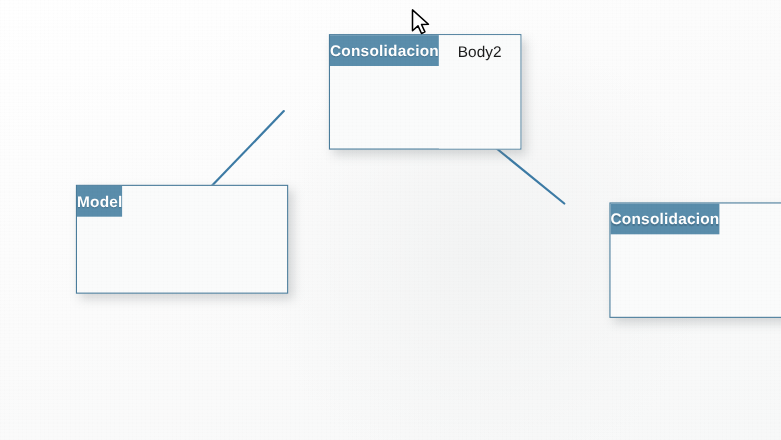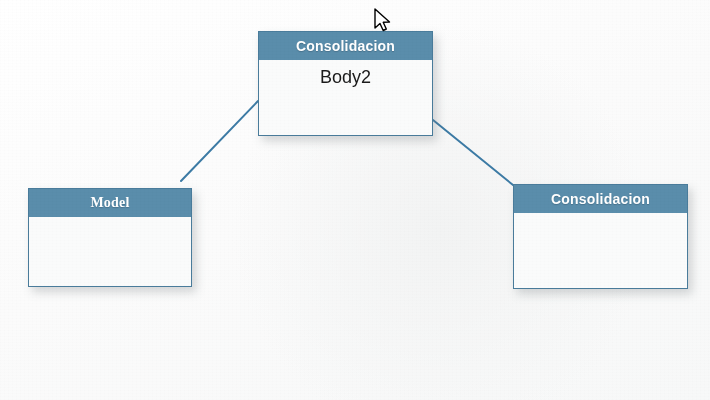--- a/index.html
+++ b/index.html
@@ -41,41 +41,42 @@
     height: 400px;
   }
 
   .node {
     position: absolute;
     box-sizing: border-box;
     border: 1px solid #4a7c9b;
     background: #fafbfb;
     box-shadow: 4px 5px 9px rgba(120,125,130,.30);
     display: flex;
-    flex-direction: column;
+    flex-direction: row;
+    margin-left: 41px;
   }
   .node-header {
     background: #5a8dab;
     color: #ffffff;
     font-weight: bold;
     font-size: 14px;
     line-height: 1;
     text-align: center;
     letter-spacing: .2px;
     display: flex;
     align-items: center;
     justify-content: center;
     flex: 0 0 auto;
     text-shadow: 0 1px 1px rgba(40,70,90,.35);
   }
   .node-body {
     flex: 1 1 auto;
     background: #fafbfb;
     color: #1b1b1b;
-    font-size: 18px;
+    font-size: 14px;
     text-align: center;
     padding-top: 7px;
   }
 
   
   #cursor {
     position: absolute;
     width: 20px;
     height: 28px;
     pointer-events: none;
@@ -89,21 +90,21 @@
   <svg id="edges" viewBox="0 0 710 400" xmlns="http://www.w3.org/2000/svg">
     <line x1="258" y1="101" x2="181" y2="181" stroke="#3d7ba5" stroke-width="2" stroke-linecap="round"></line>
     <line x1="433" y1="120" x2="513" y2="185" stroke="#3d7ba5" stroke-width="2" stroke-linecap="round"></line>
   </svg>
 
   <div class="node" style="left:258px; top:31px; width:175px; height:105px;">
     <div class="node-header" style="height:28px;">Consolidacion</div>
     <div class="node-body">Body2</div>
   </div>
 
-  <div class="node" style="left:28px; top:188px; width:164px; height:99px;font-family:Liberation Serif, serif;">
+  <div class="node" style="left:28px; top:168px; width:193px; height:99px;">
     <div class="node-header" style="height:28px;">Model</div>
   </div>
 
   <div class="node" style="left:513px; top:184px; width:175px; height:105px;">
     <div class="node-header" style="height:28px;">Consolidacion</div>
   </div>
 
   <svg id="cursor" style="left:373px; top:8px;" viewBox="0 0 20 28" xmlns="http://www.w3.org/2000/svg">
     <path d="M2 1 L2 20 L7 15.5 L10.2 22.5 L13.3 21 L10.2 14.3 L16.5 14 Z" fill="#ffffff" stroke="#000000" stroke-width="1.4" stroke-linejoin="round"></path>
   </svg>

